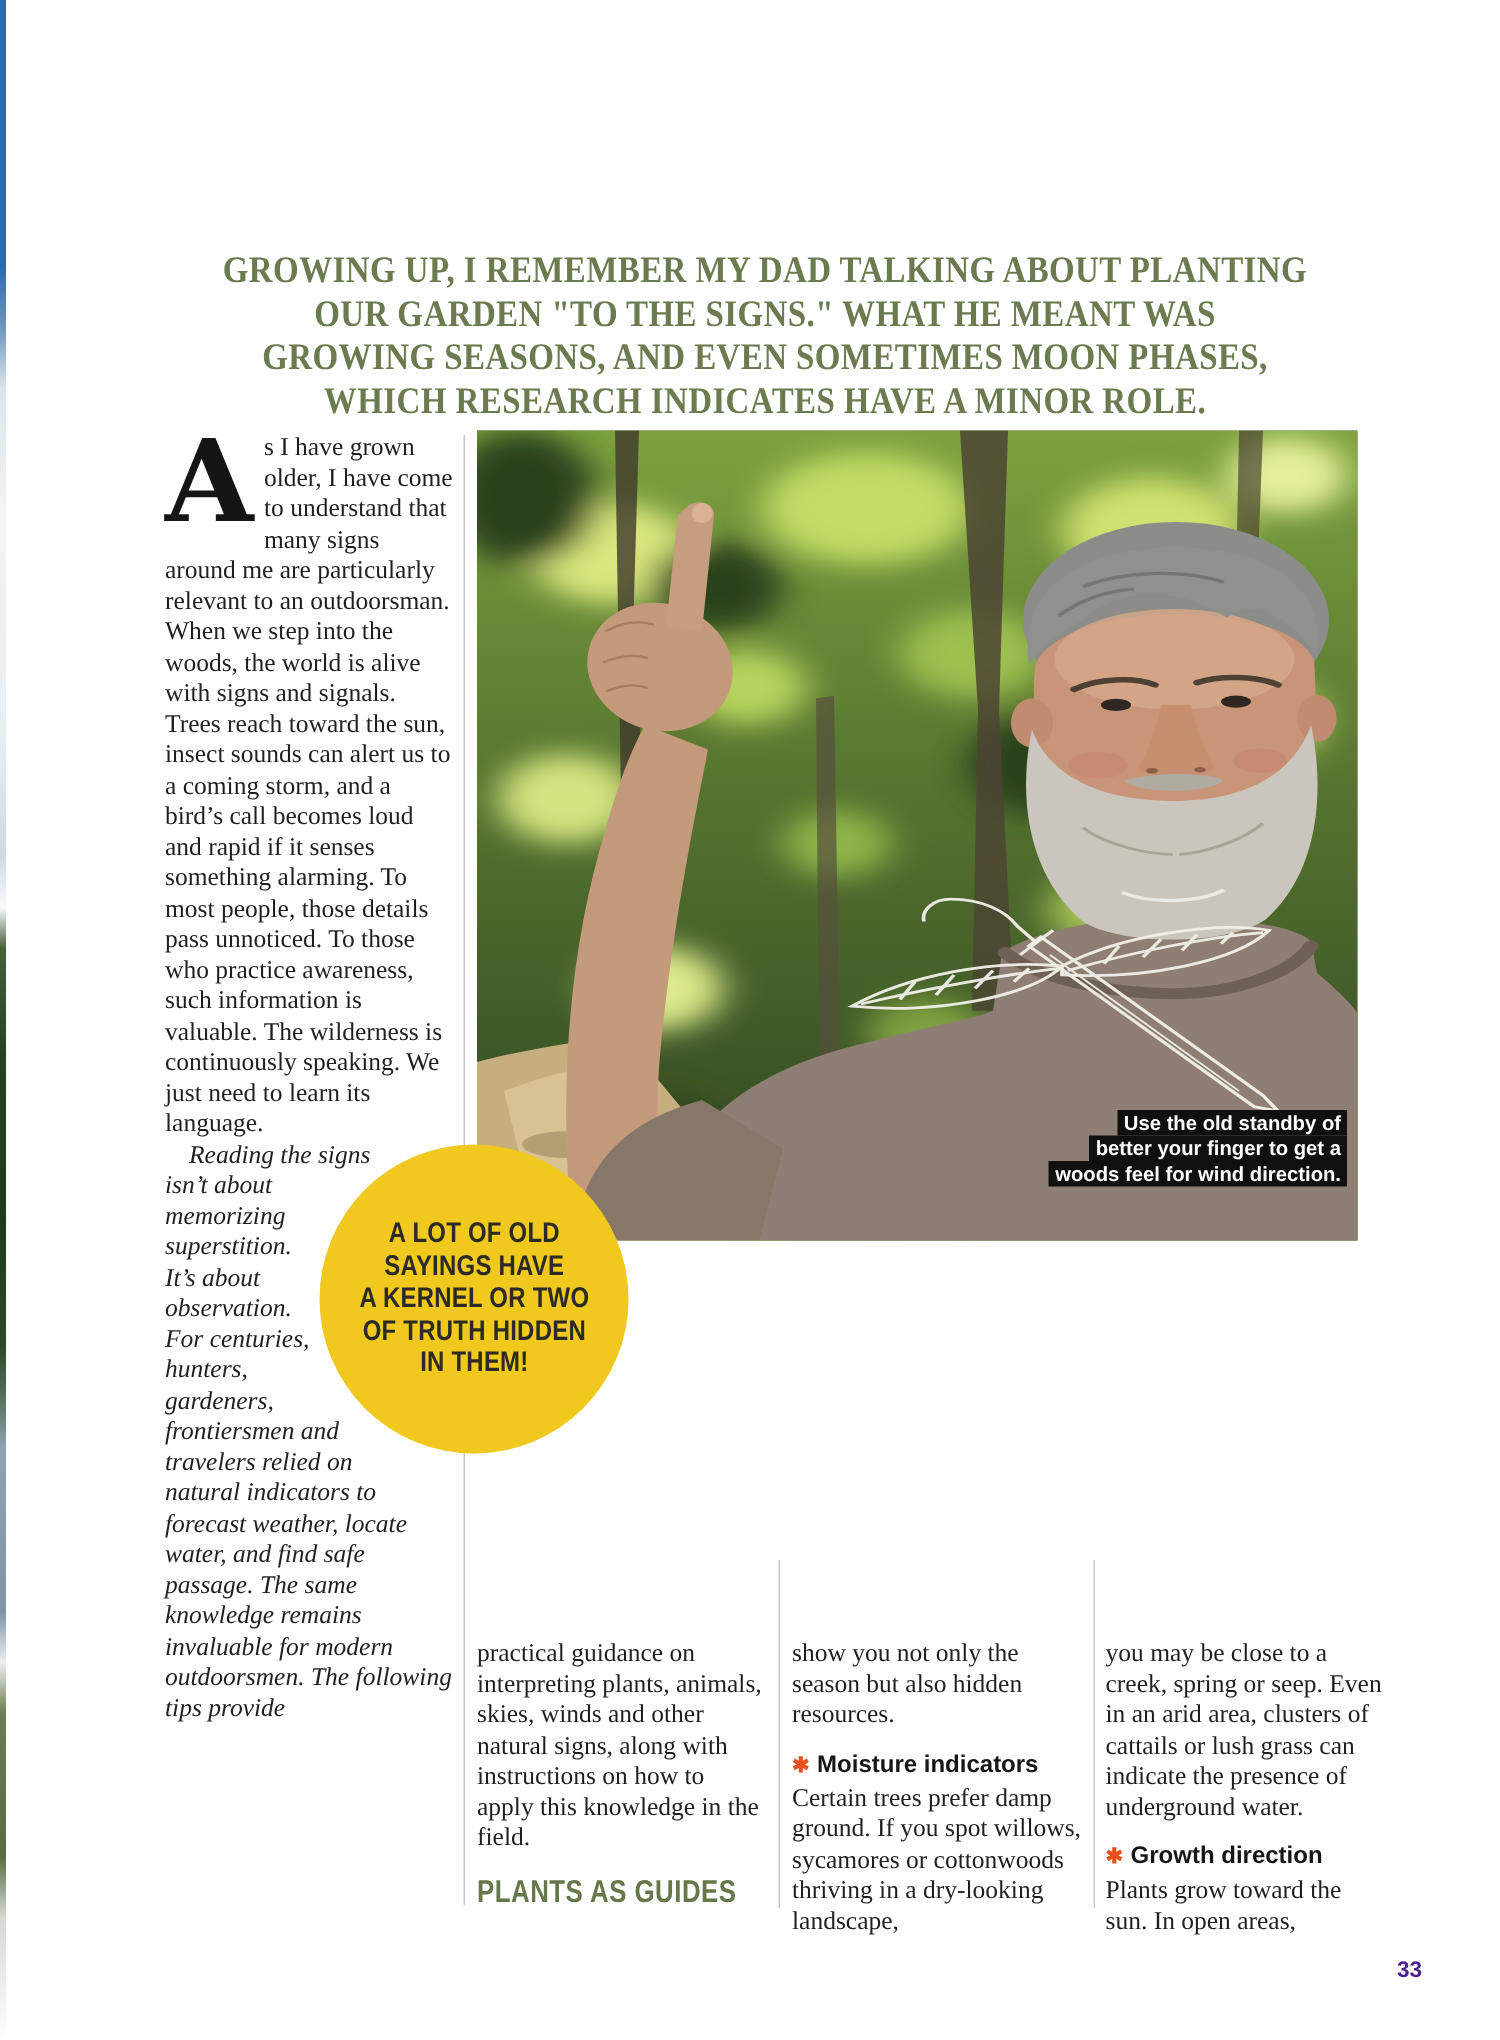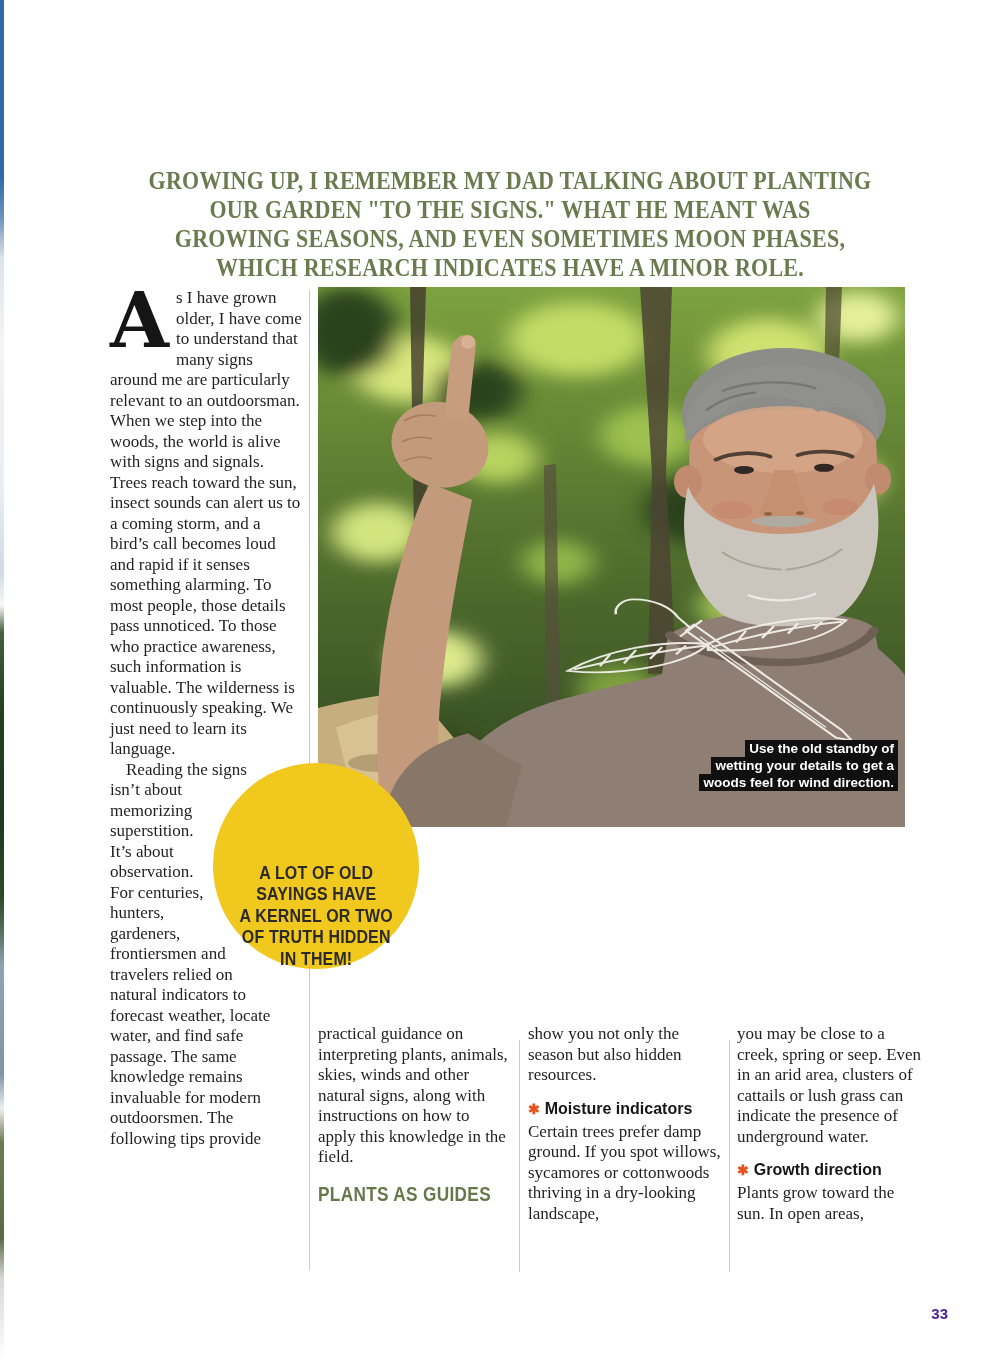--- a/index.html
+++ b/index.html
@@ -21,21 +21,21 @@
     font-size:25px;line-height:29px;letter-spacing:.3px;transform:scaleX(.88);
     transform-origin:center;white-space:nowrap;}
 
   
   .bodytext{font-size:17px;line-height:20.5px;text-align:left;}
   .col1{position:absolute;left:110px;top:288px;width:193px;z-index:3;}
   .cutout{float:right;width:90px;height:682px;
     shape-outside:circle(107px at 103px 578px);}
   .dropcap{float:left;font-family:"DejaVu Serif",serif;font-weight:700;
     font-size:76px;line-height:58px;height:58px;margin:4px 7px 0 0;color:#151515;}
-  .p2{text-indent:16px;margin:0;}
+  .p2{text-indent:16px;margin:0;font-style:italic;}
   .p1{margin:0;}
 
   
   .vrule{position:absolute;width:1px;background:var(--column-rule,#c9c9c9);z-index:1;}
   .vrule.r1{left:309px;top:290px;height:980px;}
   .vrule.r2{left:519px;top:1040px;height:232px;}
   .vrule.r3{left:729px;top:1040px;height:232px;}
 
   
   .photo{position:absolute;left:318px;top:287px;width:587px;height:540px;
@@ -44,28 +44,28 @@
   .caption{position:absolute;right:7px;bottom:36px;text-align:right;
     font-family:"Liberation Sans",sans-serif;font-weight:700;font-size:13.5px;
     line-height:17px;color:var(--caption-text,#fff);z-index:4;}
   .caption .cap-line{display:block;}
   .caption .cap-line span{display:inline-block;background:var(--caption-bg,#101010);
     padding:0 4px;}
 
   
   .pull-quote{position:absolute;left:213px;top:763px;width:206px;height:206px;
     border-radius:50%;background:var(--pull-quote-bg,#f0c81e);z-index:6;
-    display:flex;align-items:flex-end;justify-content:center;text-align:center;}
+    display:flex;align-items:center;justify-content:center;text-align:center;}
   .pq-text{font-family:"Liberation Sans",sans-serif;font-weight:700;
     font-size:19px;line-height:21.5px;letter-spacing:.2px;
     color:var(--pull-quote-text,#2b2a25);transform:scaleX(.84);}
   .pq-line{white-space:nowrap;}
 
   
-  .bcol{position:absolute;top:1024px;z-index:3;}
+  .bcol{position:absolute;top:1092px;z-index:3;}
   .bcol.c2{left:318px;width:192px;}
   .bcol.c3{left:528px;width:200px;}
   .bcol.c4{left:737px;width:188px;}
   .bcol p{margin:0;}
   .section-heading{font-family:"Liberation Sans",sans-serif;font-weight:700;
     font-size:21px;line-height:24px;letter-spacing:.4px;color:var(--section-heading,#68774a);
     transform:scaleX(.82);transform-origin:left;white-space:nowrap;margin:14px 0 4px;}
   .subhead{font-family:"Liberation Sans",sans-serif;font-weight:700;font-size:16px;
     line-height:19px;color:#161616;margin:13px 0 3px;}
   .subhead .marker{color:var(--subhead-marker,#e8501e);font-size:14px;margin-right:5px;}
@@ -185,21 +185,21 @@
         <path d="M394 484 C 436 468 486 454 524 450"></path>
         <path d="M418 478 L 428 462 M444 472 L 456 456 M470 466 L 480 452 M496 460 L 504 450"></path>
         <path d="M298 440 C 296 430 304 420 316 420 C 336 420 352 430 360 444 L 372 458"></path>
         <path d="M362 470 L 384 448"></path>
         <path d="M376 454 L 524 596 L 534 610 L 518 606 L 368 462 Z"></path>
         <path d="M382 470 L 508 592" stroke-width="1.5"></path>
       </g>
     </svg>
     <div class="caption">
       <div class="cap-line"><span>Use the old standby of</span></div>
-      <div class="cap-line"><span>wetting your details to get a</span></div>
+      <div class="cap-line"><span>better your finger to get a</span></div>
       <div class="cap-line"><span>woods feel for wind direction.</span></div>
     </div>
   </div>
 
   <div class="pull-quote">
     <div class="pq-text">
       <div class="pq-line">A LOT OF OLD</div>
       <div class="pq-line">SAYINGS HAVE</div>
       <div class="pq-line">A KERNEL OR TWO</div>
       <div class="pq-line">OF TRUTH HIDDEN</div>

